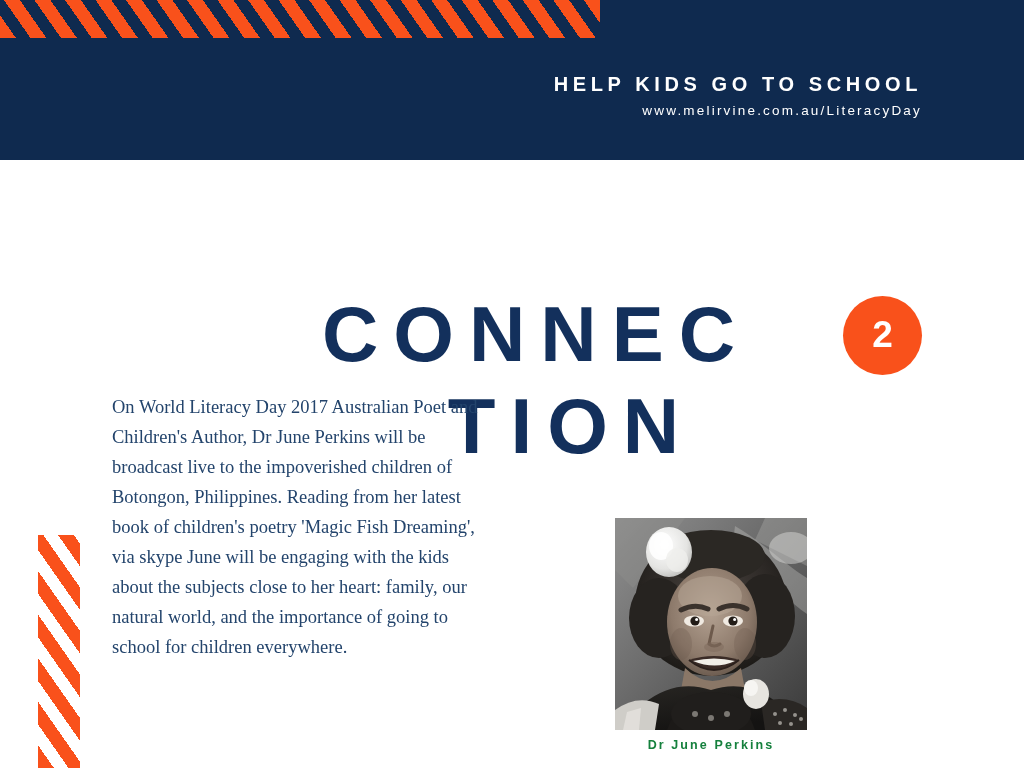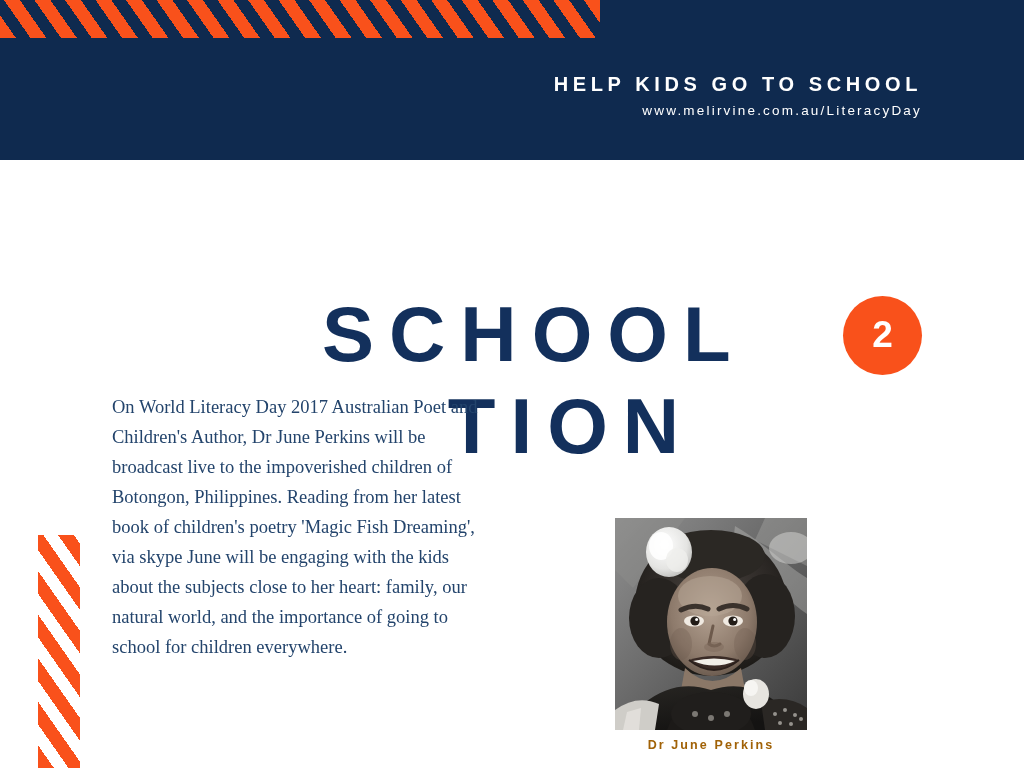--- a/index.html
+++ b/index.html
@@ -159,41 +159,41 @@
     display: block;
     width: 192px;
     height: 212px;
   }
   .photo-caption {
     position: absolute;
     left: 615px;
     top: 738px;
     width: 192px;
     text-align: center;
-    color: #a16207;
+    color: #15803d;
     font-size: 12.5px;
     font-weight: bold;
     letter-spacing: 2.1px;
   }
 </style>
 </head>
 <body>
 
 <div class="poster">
 
   <div class="header-band">
     <div class="top-stripes"></div>
     <div class="header-text">
       <div class="header-title">HELP KIDS GO TO SCHOOL</div>
       <div class="header-url">www.melirvine.com.au/LiteracyDay</div>
     </div>
   </div>
 
   <div class="title-wrap">
-    <div class="title-line">SCHOOL</div>
+    <div class="title-line">CONNEC</div>
     <div class="title-line title-line-2">TION</div>
   </div>
 
   <div class="badge">
     <span class="badge-num">2</span>
   </div>
 
   <div class="body-text">On World Literacy Day 2017 Australian Poet and Children's Author, Dr June Perkins will be broadcast live to the impoverished children of Botongon, Philippines. Reading from her latest book of children's poetry 'Magic Fish Dreaming', via skype June will be engaging with the kids about the subjects close to her heart: family, our natural world, and the importance of going to school for children everywhere.</div>
 
   <div class="side-stripes"></div>

